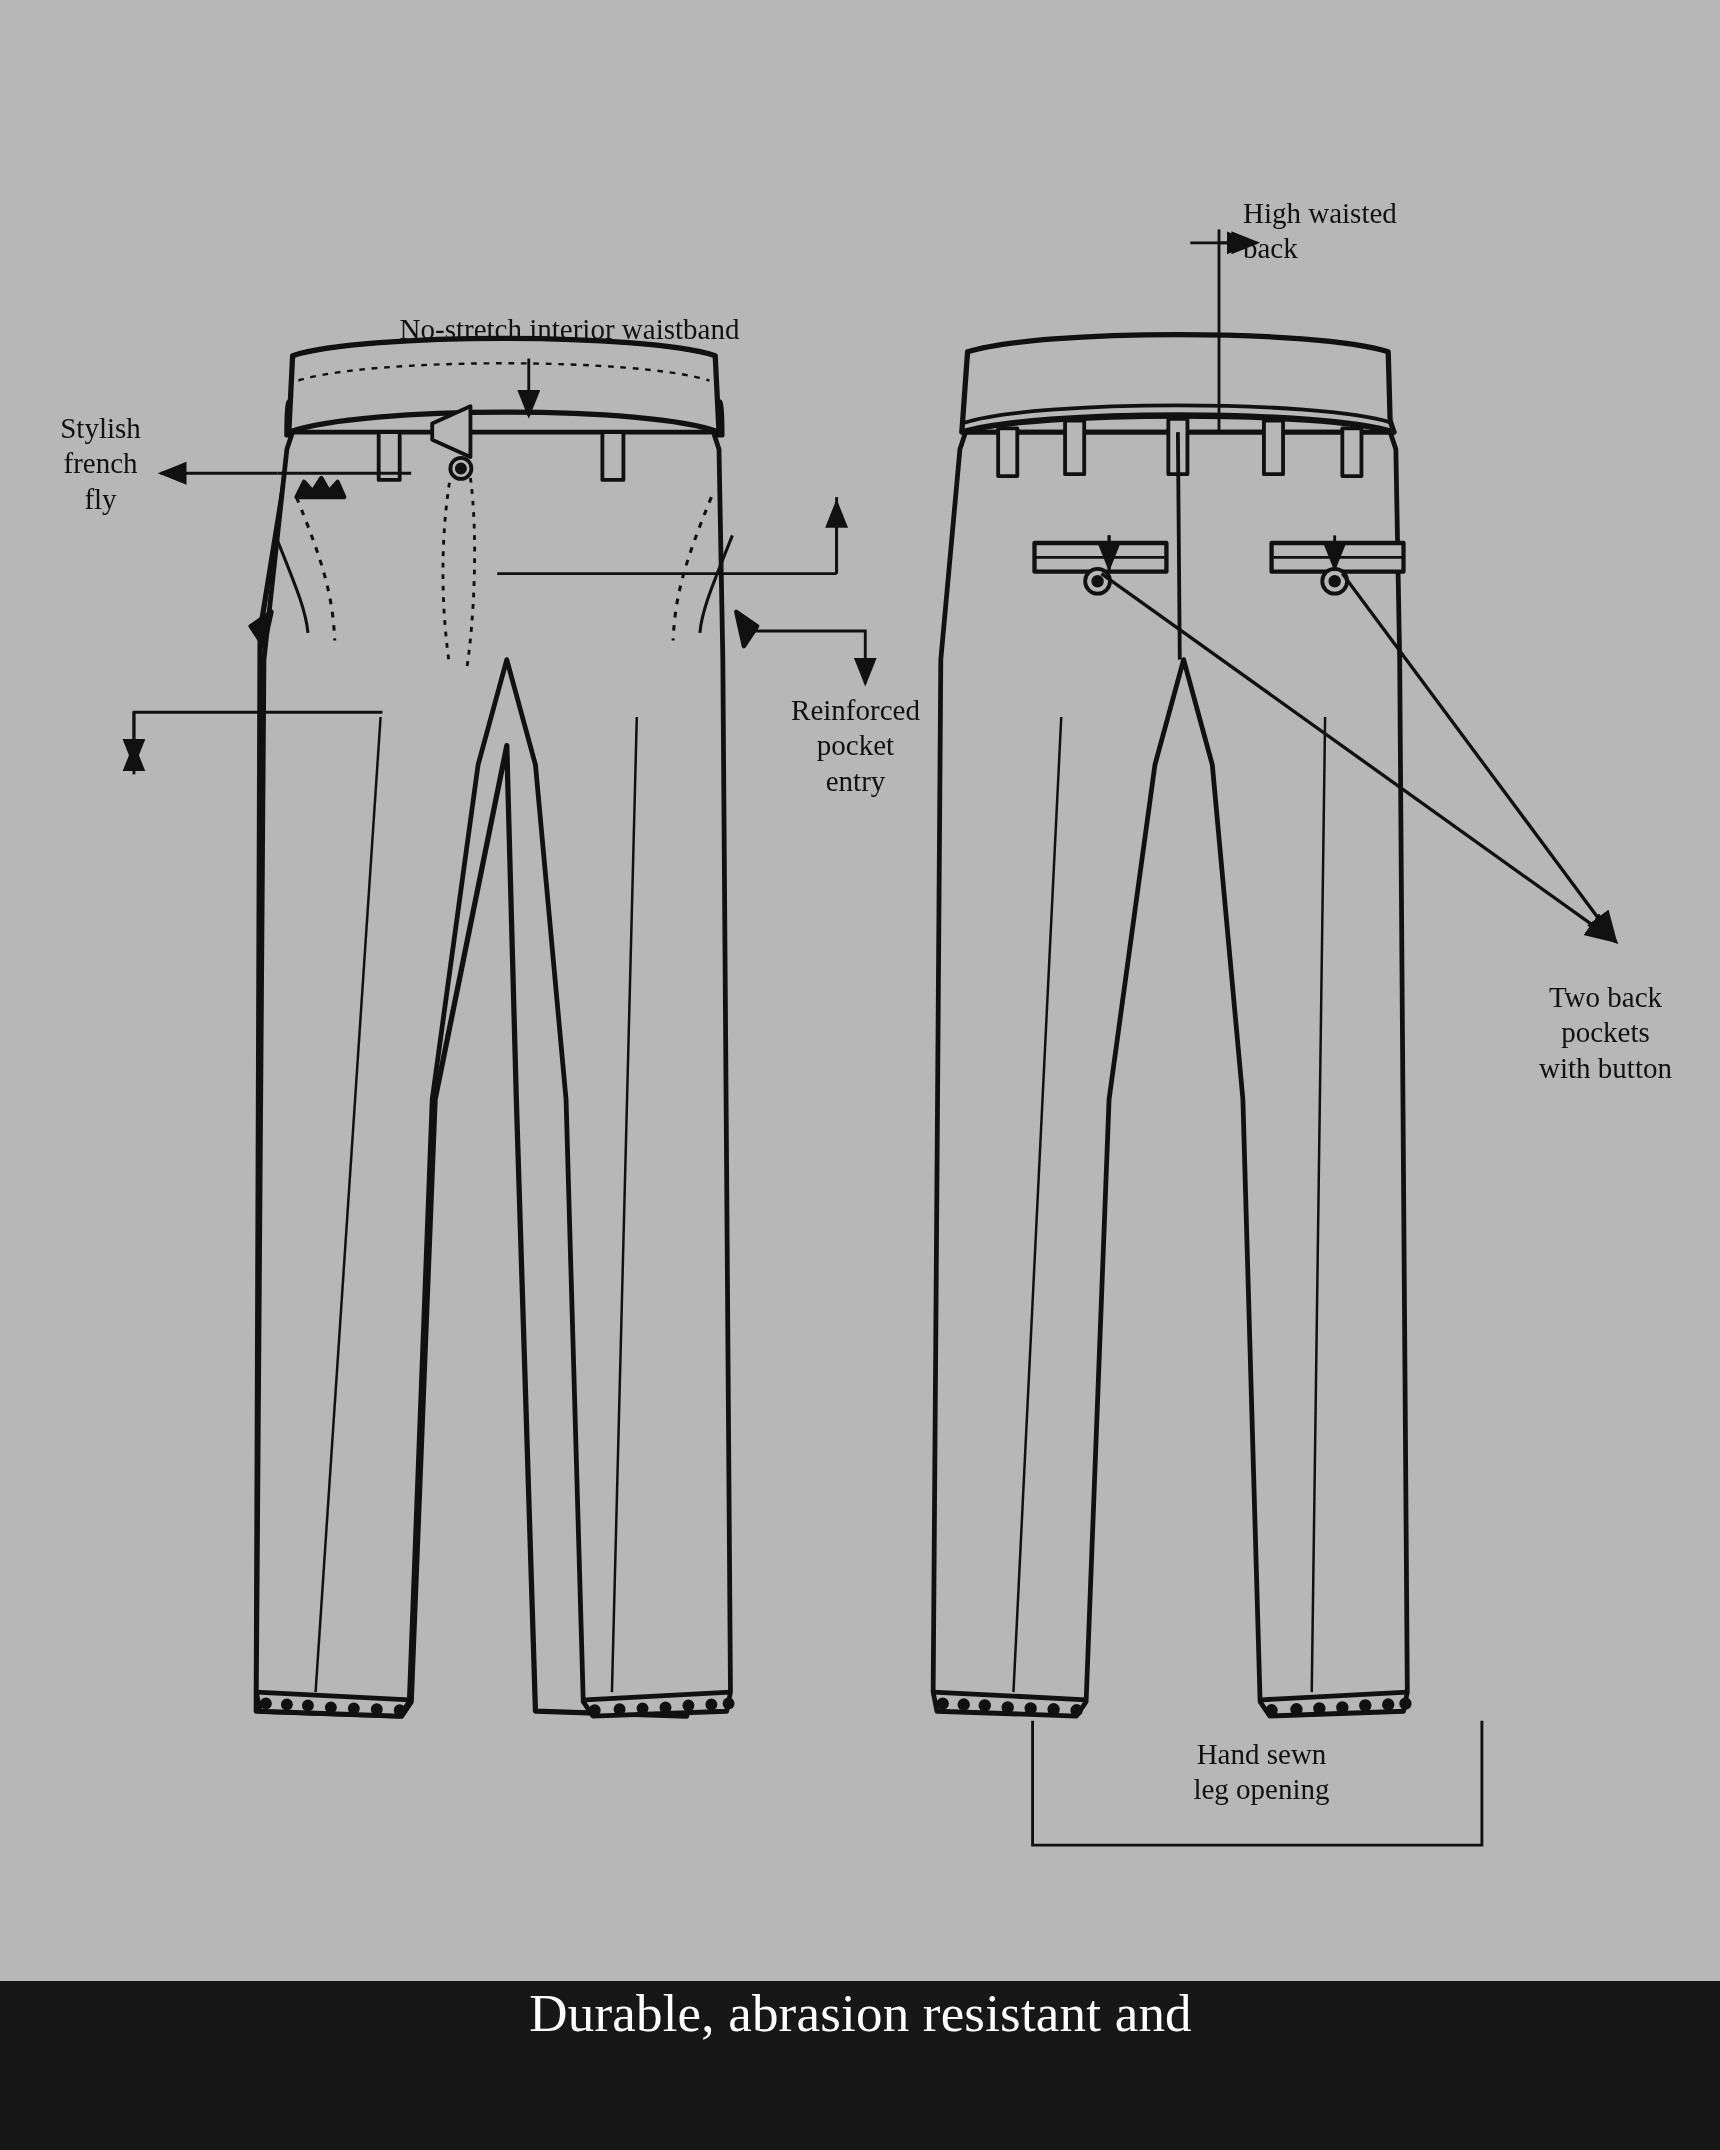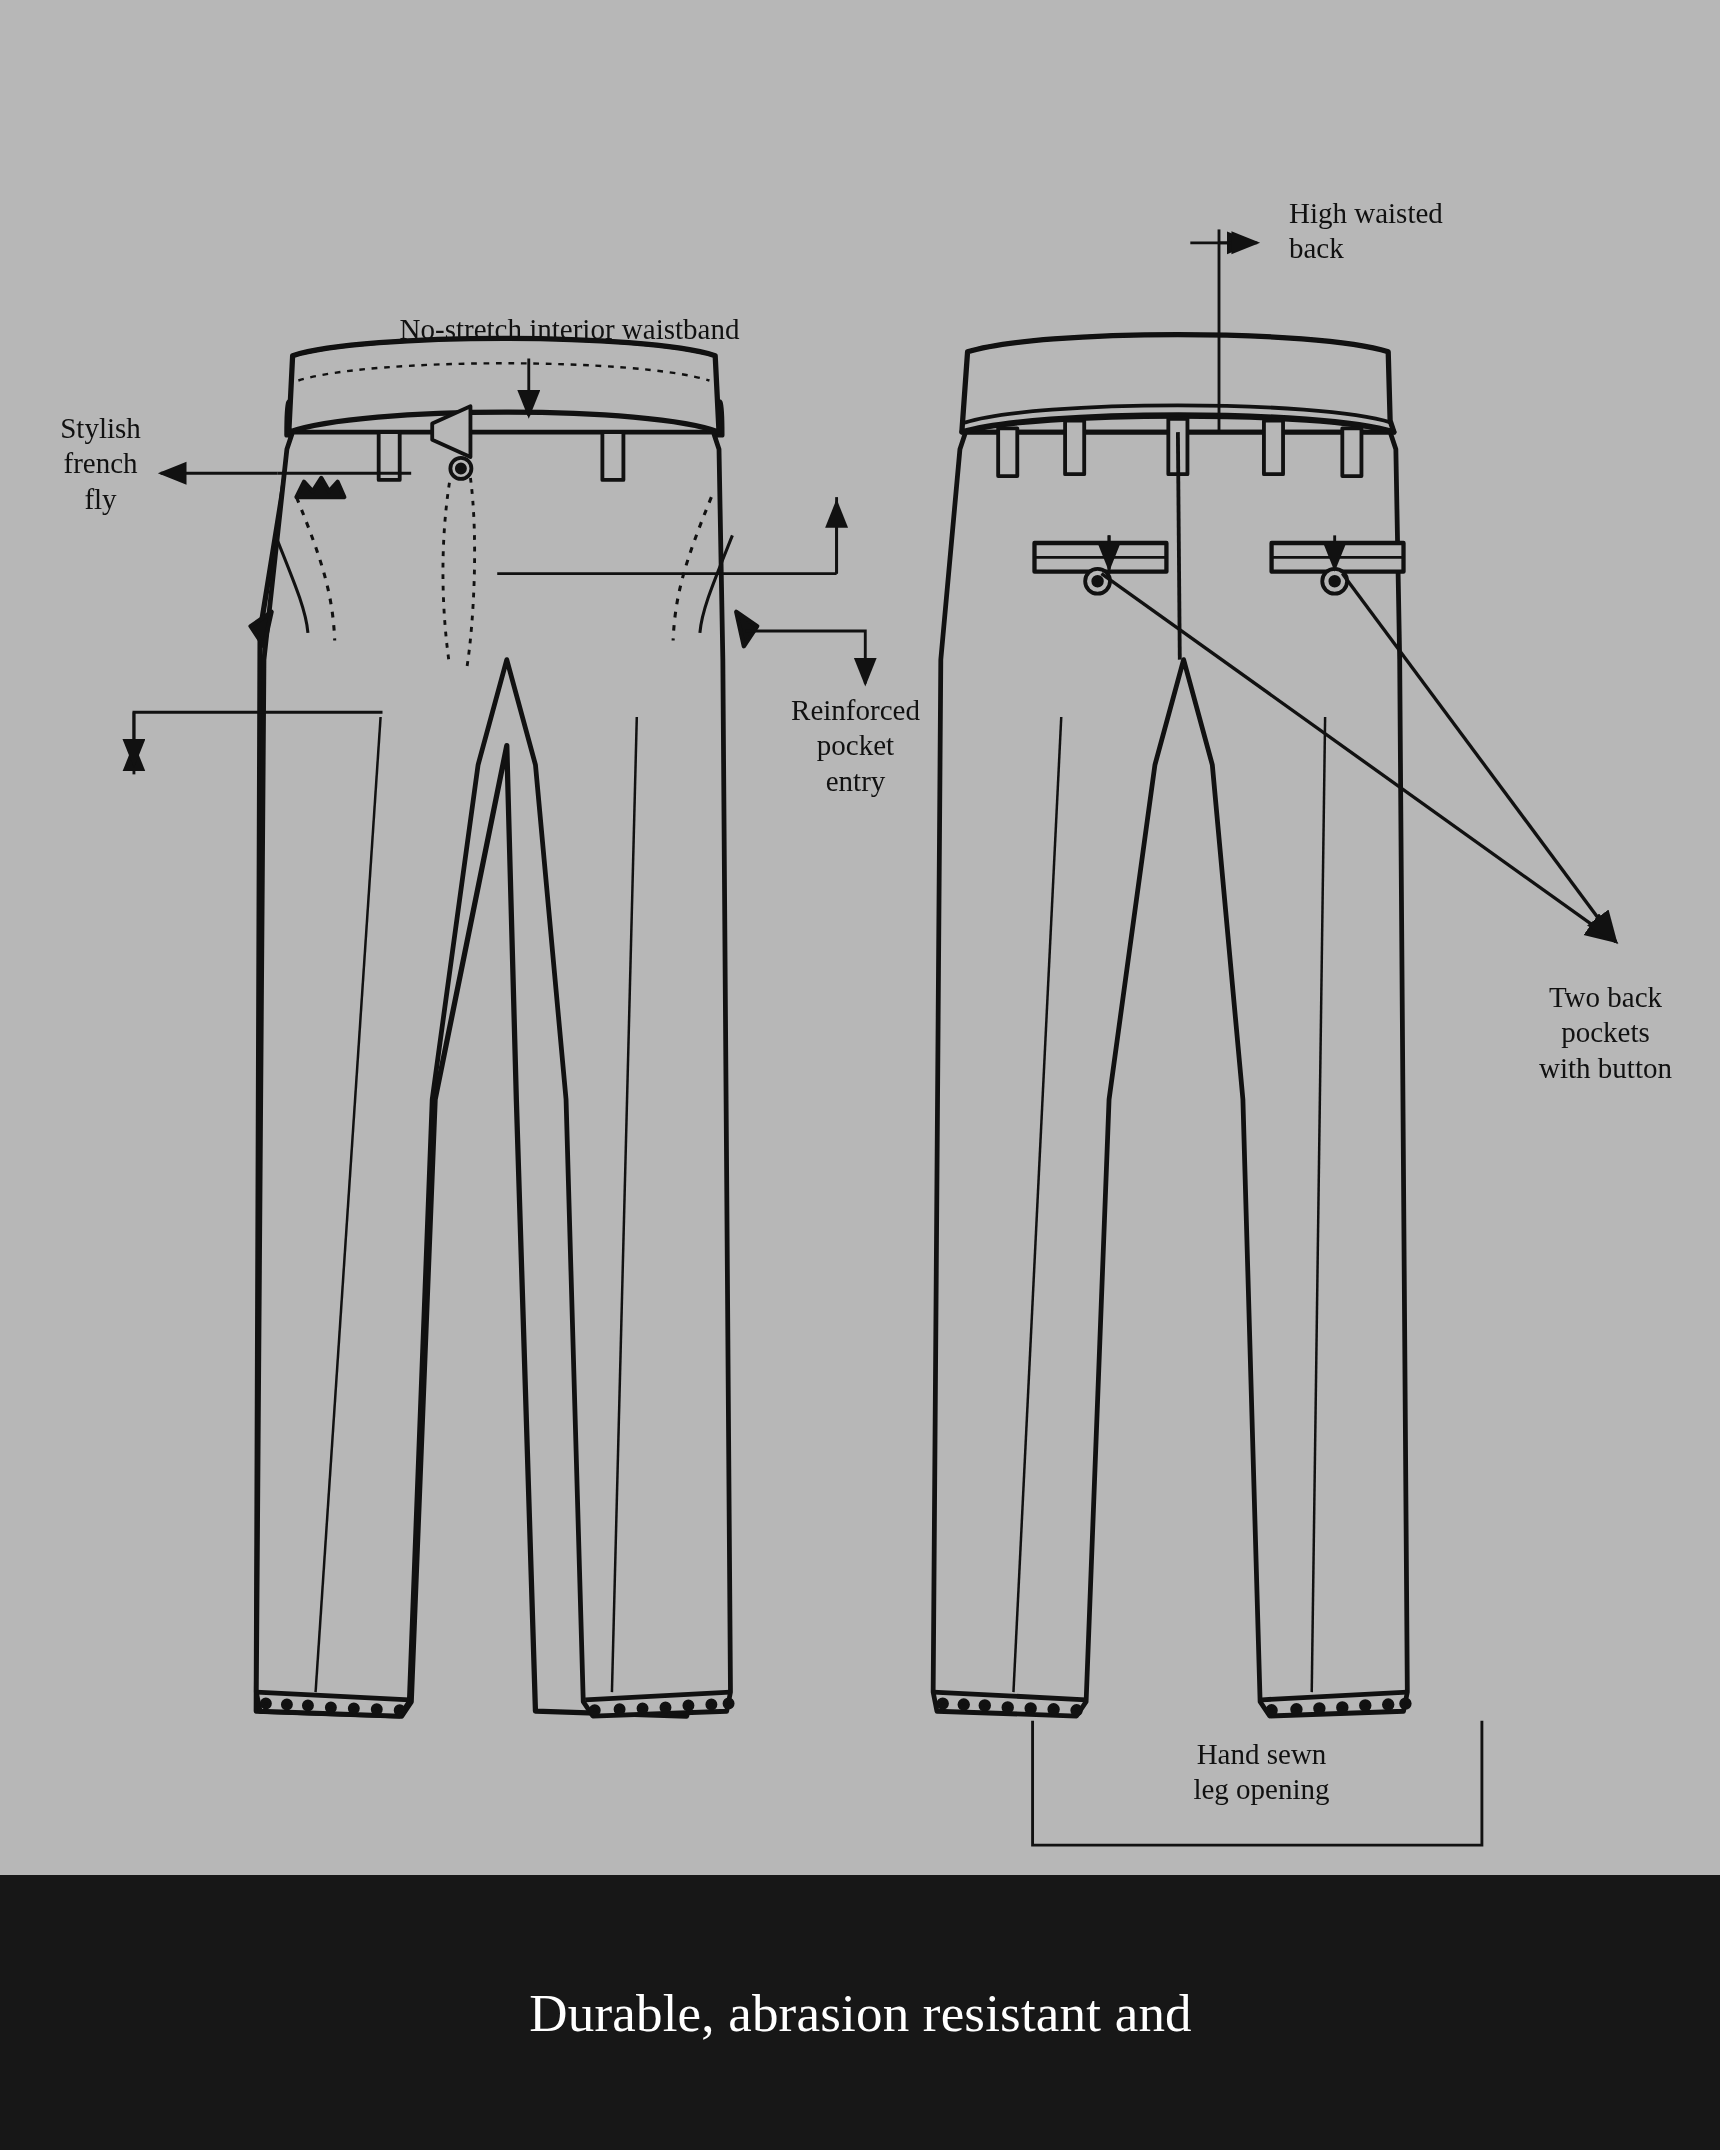--- a/index.html
+++ b/index.html
@@ -24,33 +24,32 @@
   }
   .callout {
     position: absolute;
     color: #111111;
     font-family: "Liberation Serif", serif;
     font-size: 29px;
     line-height: 1.22;
     white-space: pre-line;
   }
   .ct-center { text-align: center; }
-  .ct-left   { text-align: left; margin-left: 46px; }
+  .ct-left   { text-align: left; }
 
   #caption-bar {
     position: absolute;
     left: 0;
     bottom: 0;
     width: 1721px;
-    height: 276px;
+    height: 170px;
     background: #171717;
     color: #ffffff;
     display: flex;
-    flex-direction: column;
-    align-items: center;
+    flex-direction: row;
     justify-content: center;
     font-family: "Liberation Serif", serif;
   }
   #caption-bar .line {
     font-size: 53px;
     line-height: 1.22;
     letter-spacing: 0.2px;
   }
 </style>
 </head>

